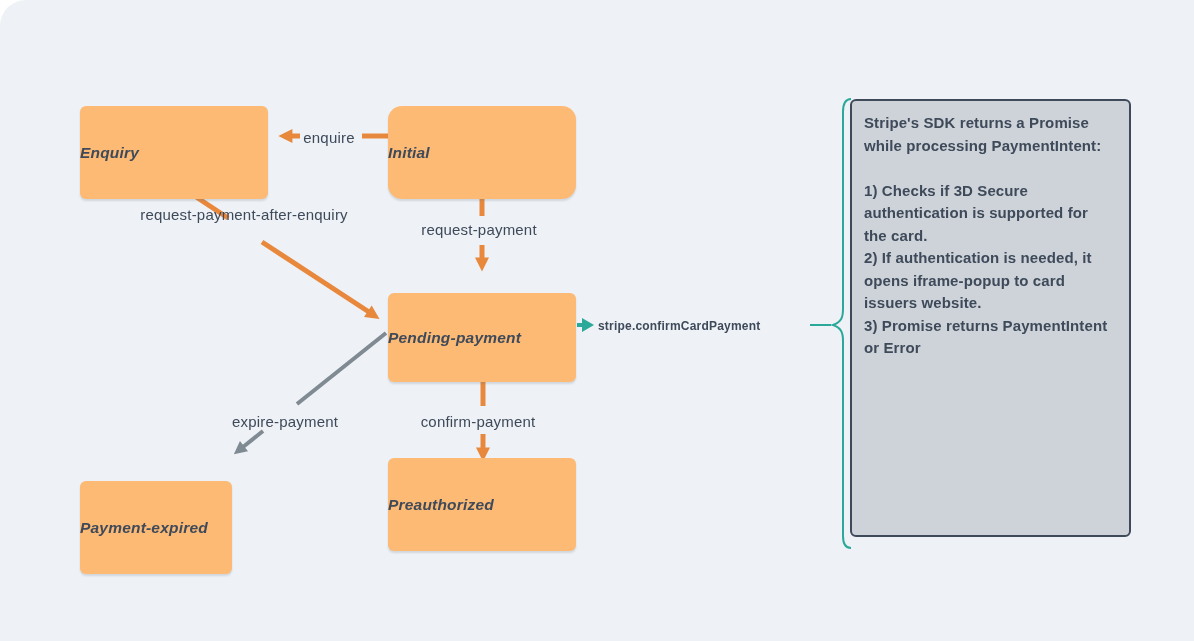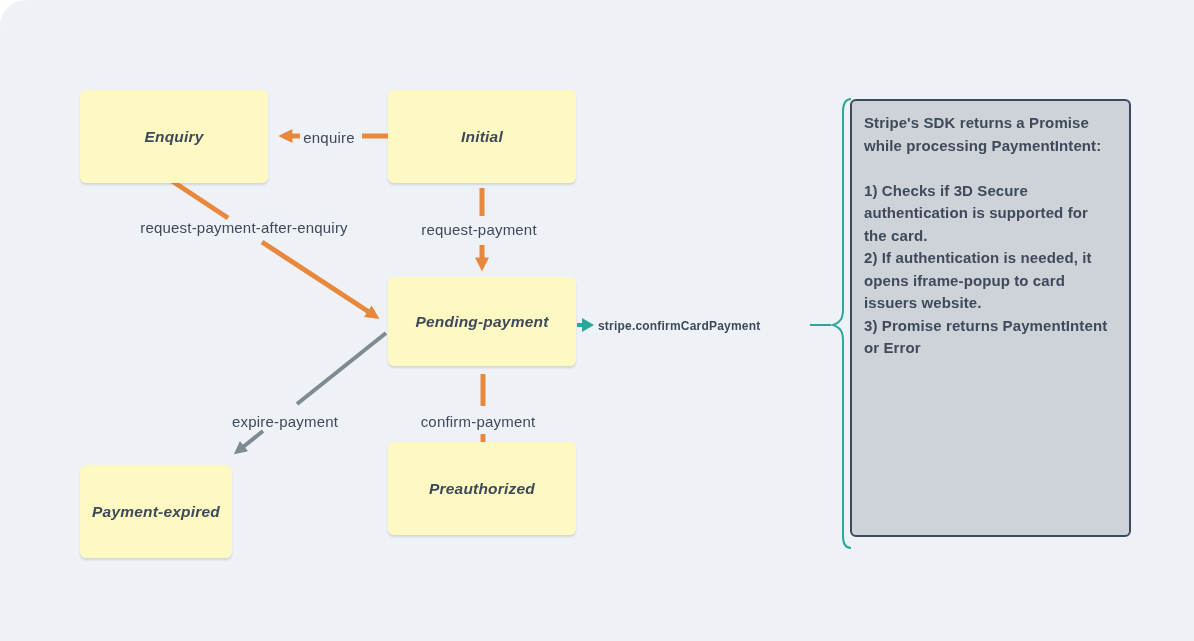--- a/index.html
+++ b/index.html
@@ -9,26 +9,26 @@
     height: 641px;
     background: #eef1f5;
     border-radius: 26px 0 0 0;
     overflow: hidden;
     color: #3e4a5a;
     font-family: "Liberation Sans", sans-serif;
   }
   svg.arrows { position: absolute; left: 0; top: 0; }
   .node {
     position: absolute;
-    background: #fef9c3;
+    background: #fdba74;
     border-radius: 6px;
     display: flex;
     align-items: center;
-    justify-content: center;
     box-shadow: 0 2px 2px rgba(100,115,130,0.20);
+    margin-top: 16px;
   }
   .node .state-label {
     font-style: italic;
     font-weight: 700;
     font-size: 15.5px;
     letter-spacing: 0.2px;
   }
   .edge-label {
     position: absolute;
     transform: translate(-50%,-50%);
@@ -98,36 +98,36 @@
       <polygon points="582,318 594,325 582,332" fill="#2aa89a"></polygon>
     </g>
 
     <line x1="810" y1="325" x2="831" y2="325" stroke="#2aa89a" stroke-width="2"></line>
     <path d="M 851 99 C 845 99 843 104 843 112 L 843 309 C 843 318 841 322 833 325 C 841 328 843 332 843 341 L 843 536 C 843 543 845 548 851 548" fill="none" stroke="#2aa89a" stroke-width="2"></path>
   </svg>
 
   <div class="node" style="left:80px; top:90px; width:188px; height:93px;">
     <span class="state-label">Enquiry</span>
   </div>
-  <div class="node" style="left:388px; top:90px; width:188px; height:93px;">
+  <div class="node" style="left:388px; top:90px; width:188px; height:93px;border-radius:14px;">
     <span class="state-label">Initial</span>
   </div>
   <div class="node" style="left:388px; top:277px; width:188px; height:89px;">
     <span class="state-label">Pending-payment</span>
   </div>
   <div class="node" style="left:80px; top:465px; width:152px; height:93px;">
     <span class="state-label">Payment-expired</span>
   </div>
   <div class="node" style="left:388px; top:442px; width:188px; height:93px;">
     <span class="state-label">Preauthorized</span>
   </div>
 
   <div class="edge-label" style="left:329px; top:137px;">enquire</div>
   <div class="edge-label" style="left:479px; top:229px;">request-payment</div>
-  <div class="edge-label" style="left:244px; top:227px;">request-payment-after-enquiry</div>
+  <div class="edge-label" style="left:244px; top:214px;">request-payment-after-enquiry</div>
   <div class="edge-label" style="left:285px; top:421px;">expire-payment</div>
   <div class="edge-label" style="left:478px; top:421px;">confirm-payment</div>
 
   <div class="callout-label" style="left:598px; top:326px;">stripe.confirmCardPayment</div>
 
   <div class="note">
     <div class="note-text">Stripe's SDK returns a Promise
 while processing PaymentIntent:
 
 1) Checks if 3D Secure

